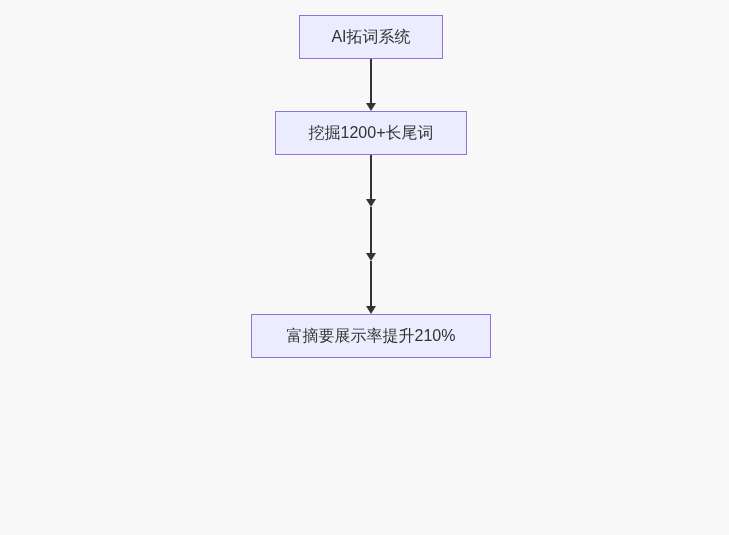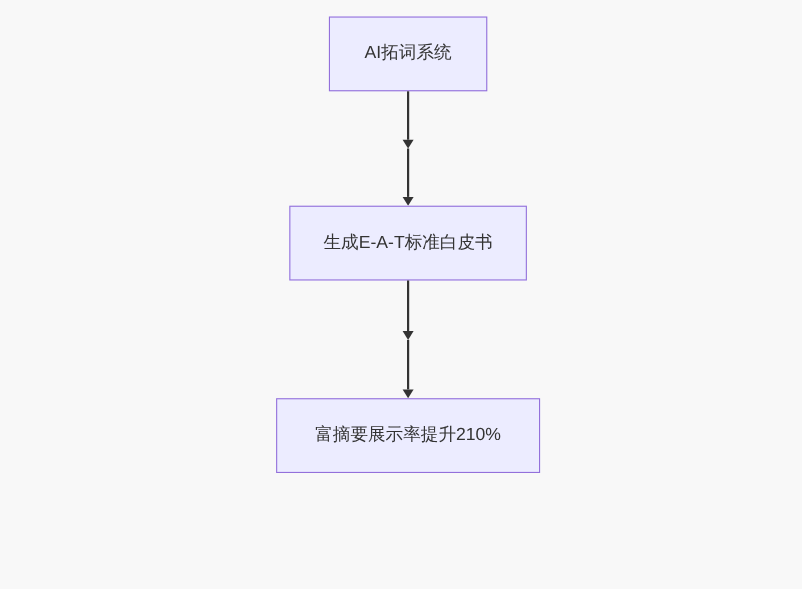--- a/index.html
+++ b/index.html
@@ -18,21 +18,21 @@
   .flow-column {
     position: absolute;
     left: 371px;
     top: 15px;
     transform: translateX(-50%);
     display: flex;
     flex-direction: column;
     align-items: center;
   }
   .flow-node {
-    height: 68px;
+    height: 44px;
     display: flex;
     align-items: center;
     justify-content: center;
     background: var(--node-fill, #ececff);
     border: 1px solid var(--node-border, #9370db);
     color: var(--node-text, #333333);
     font-size: 16px;
     line-height: 1.3;
     white-space: nowrap;
     padding: 0 15px;
@@ -73,29 +73,29 @@
 
     <div class="flow-node n1">
       <span>AI拓词系统</span>
     </div>
 
     <div class="flow-edge a1">
       <div class="edge-line"></div>
       <div class="edge-head"></div>
     </div>
 
+    <div class="flow-node n2">
+      <span>挖掘1200+长尾词</span>
+    </div>
 
     <div class="flow-edge a2">
       <div class="edge-line"></div>
       <div class="edge-head"></div>
     </div>
 
-    <div class="flow-node n3">
-      <span>生成E-A-T标准白皮书</span>
-    </div>
 
     <div class="flow-edge a3">
       <div class="edge-line"></div>
       <div class="edge-head"></div>
     </div>
 
 
     <div class="flow-edge a4">
       <div class="edge-line"></div>
       <div class="edge-head"></div>

